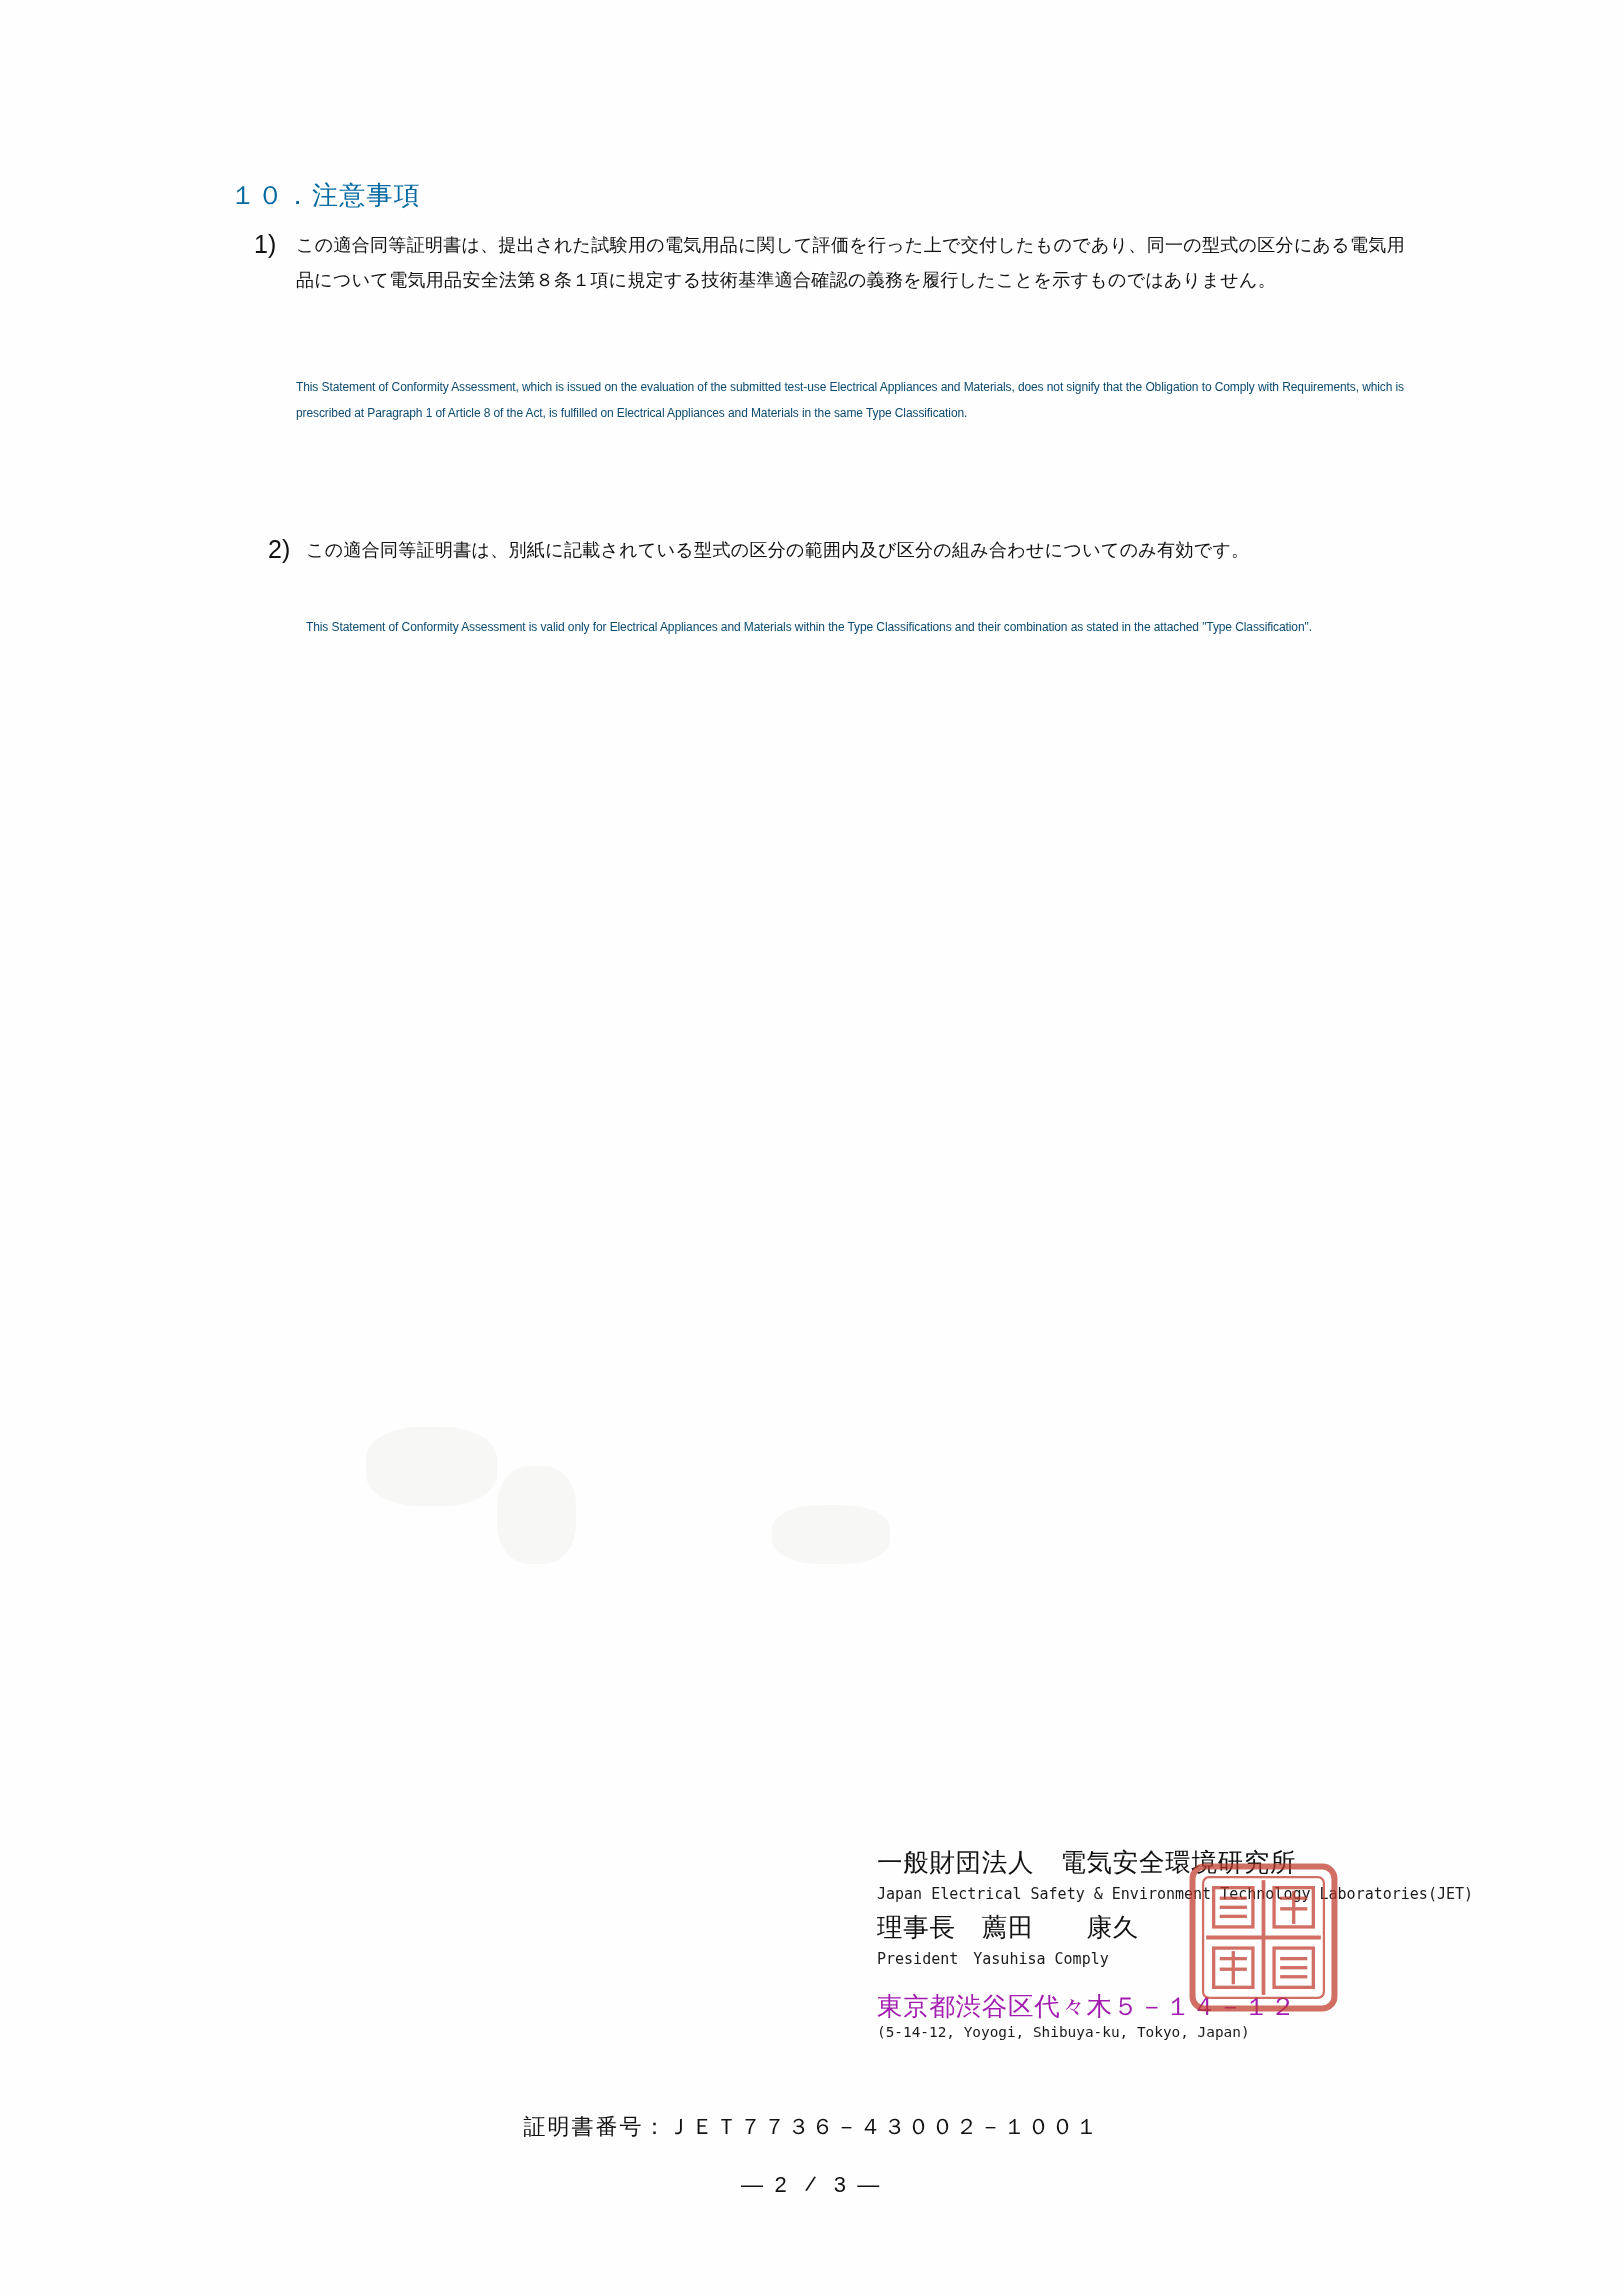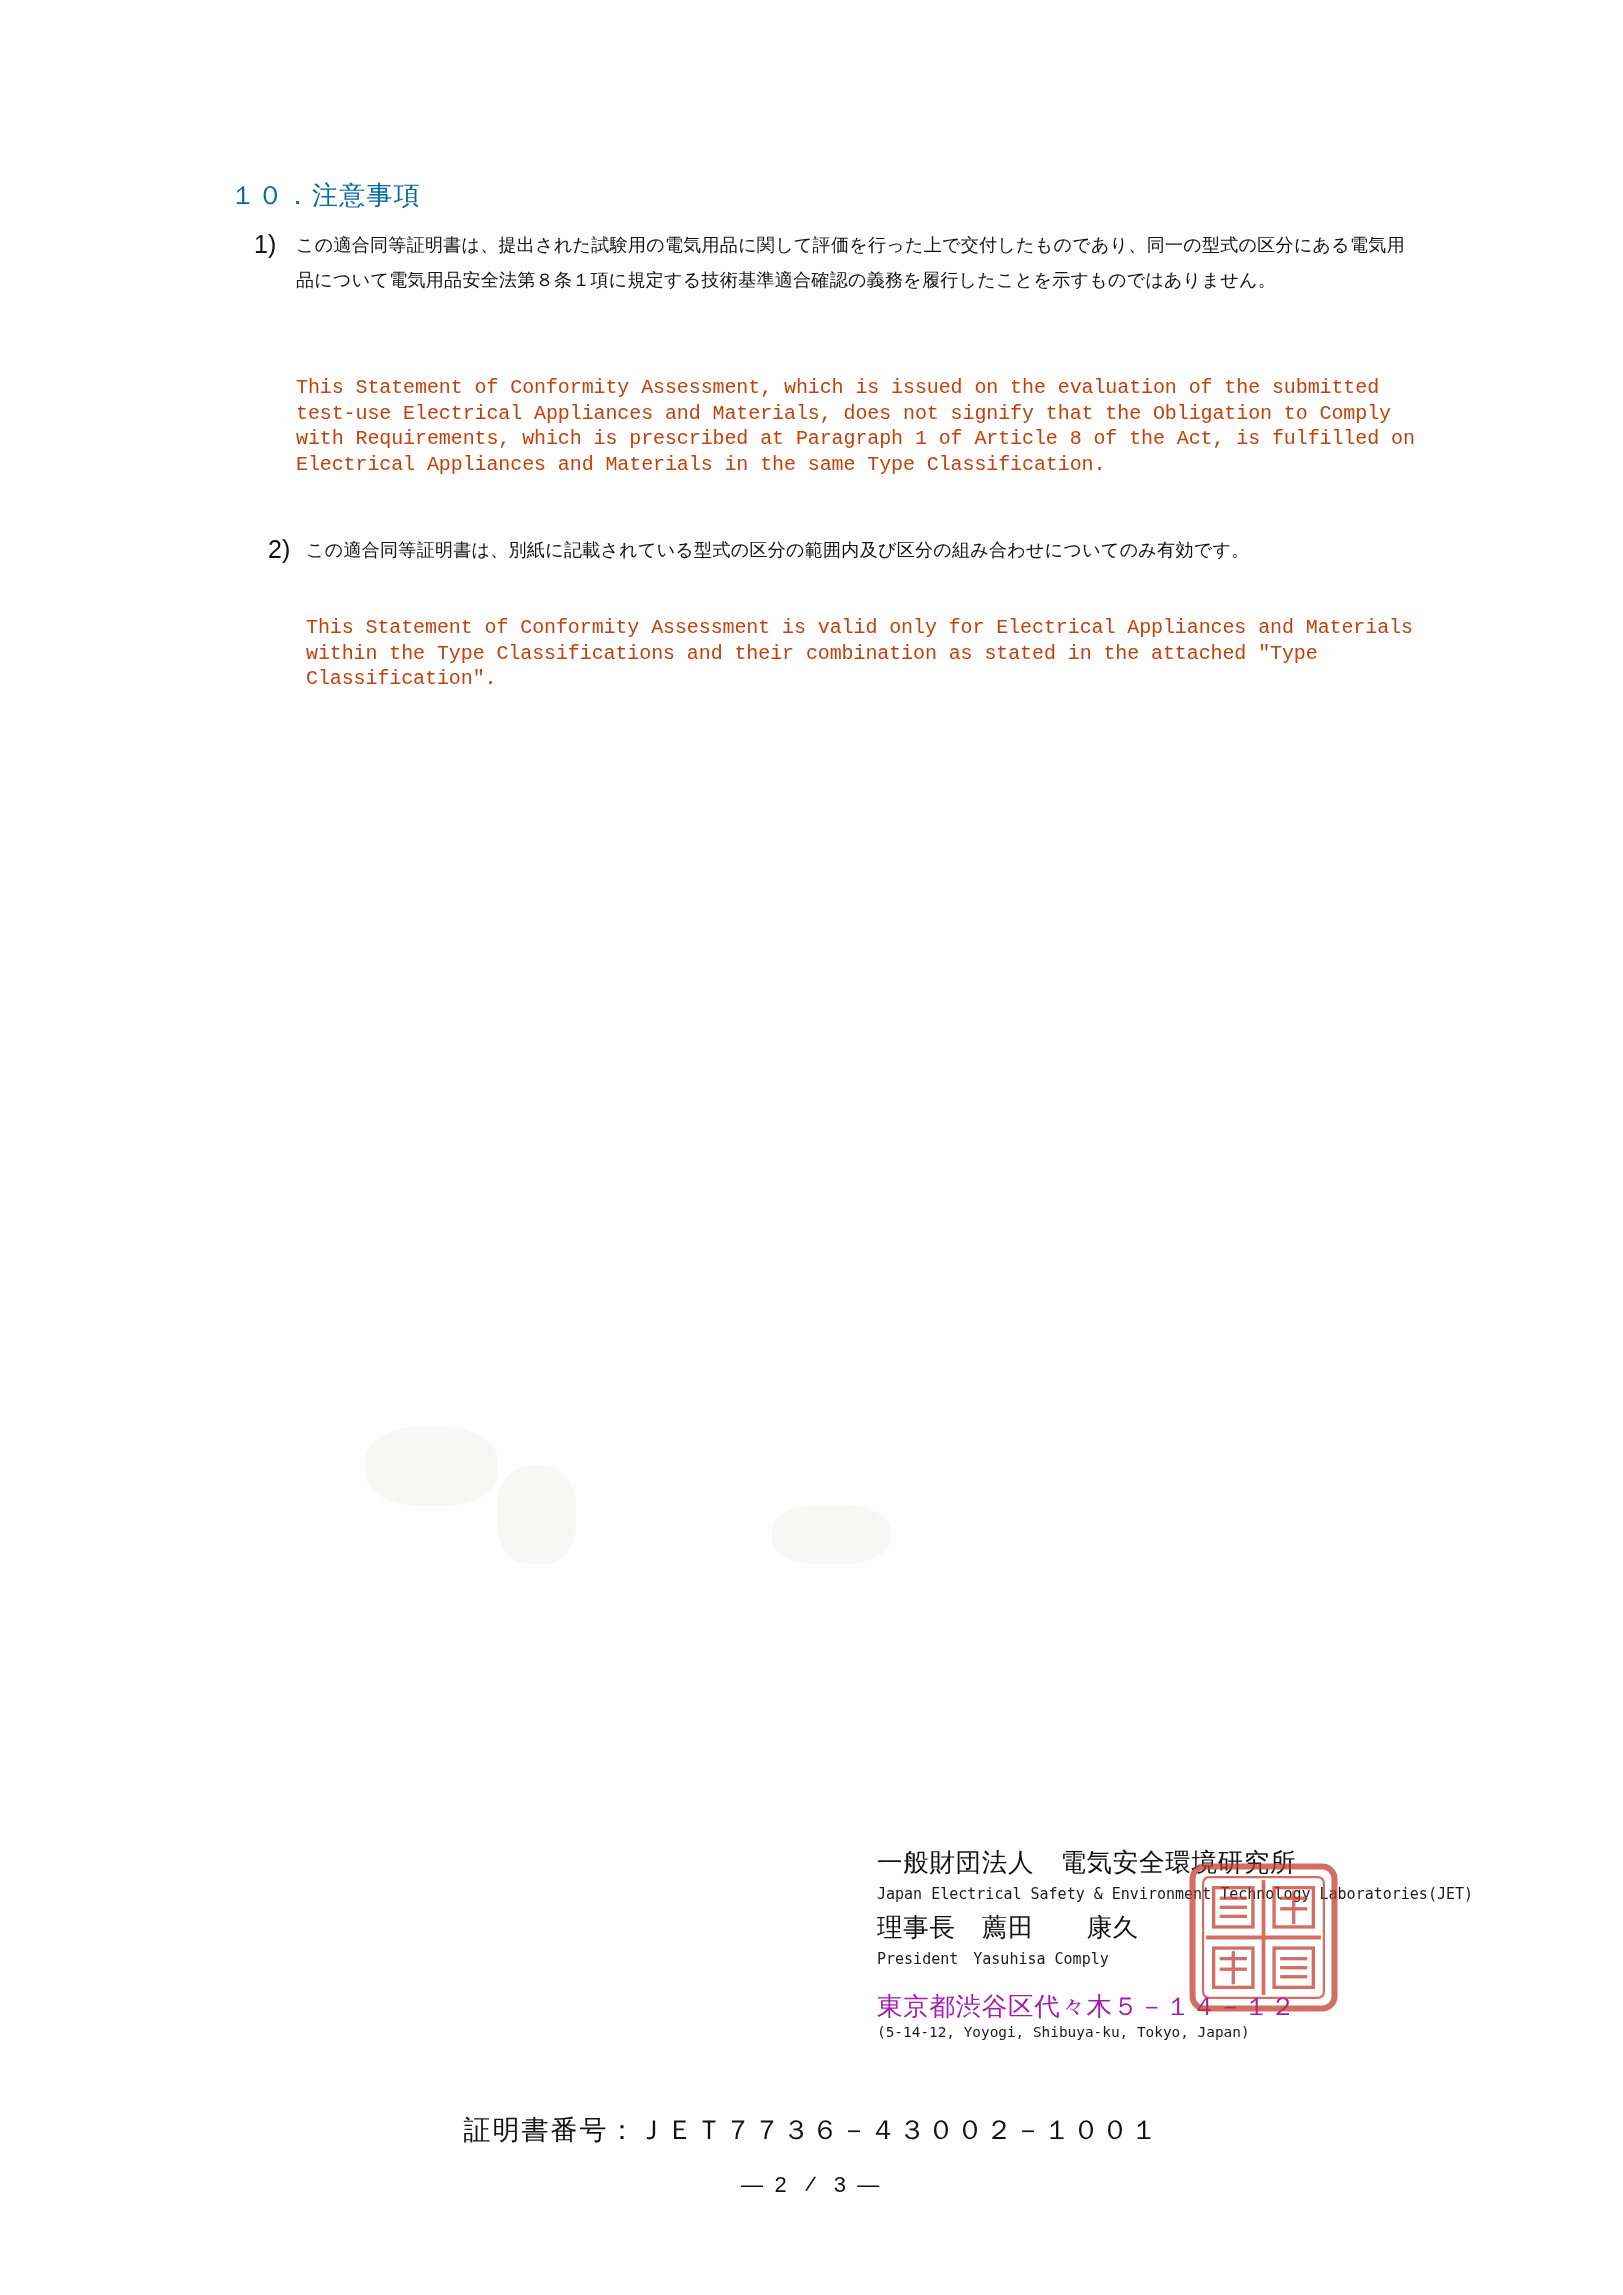--- a/index.html
+++ b/index.html
@@ -51,24 +51,24 @@
   }
   .jp-body {
     position: absolute;
     font-size: 18px;
     line-height: 35px;
     color: #111;
     letter-spacing: 0.3px;
   }
   .en-body {
     position: absolute;
-    font-family: Liberation Mono, monospace;
-    font-size: 20px;
+    font-family: Liberation Sans, sans-serif;
+    font-size: 12px;
     line-height: 25.5px;
-    color: #c2410c;
+    color: #0c4a6e;
     letter-spacing: -0.1px;
   }
 
   
   #item1-num { left: 254px; top: 230px; }
   #item1-jp  { left: 296px; top: 228px; width: 1126px; }
   #item1-en  { left: 296px; top: 375px; width: 1139px; }
 
   
   #item2-num { left: 268px; top: 535px; }
@@ -135,21 +135,21 @@
     pointer-events: none;
   }
 
   
   .cert-no {
     position: absolute;
     left: 0;
     right: 0;
     top: 2112px;
     text-align: center;
-    font-size: 27px;
+    font-size: 22px;
     letter-spacing: 2px;
     color: #111;
   }
   .page-no {
     position: absolute;
     left: 0;
     right: 0;
     top: 2172px;
     text-align: center;
     font-size: 22px;

